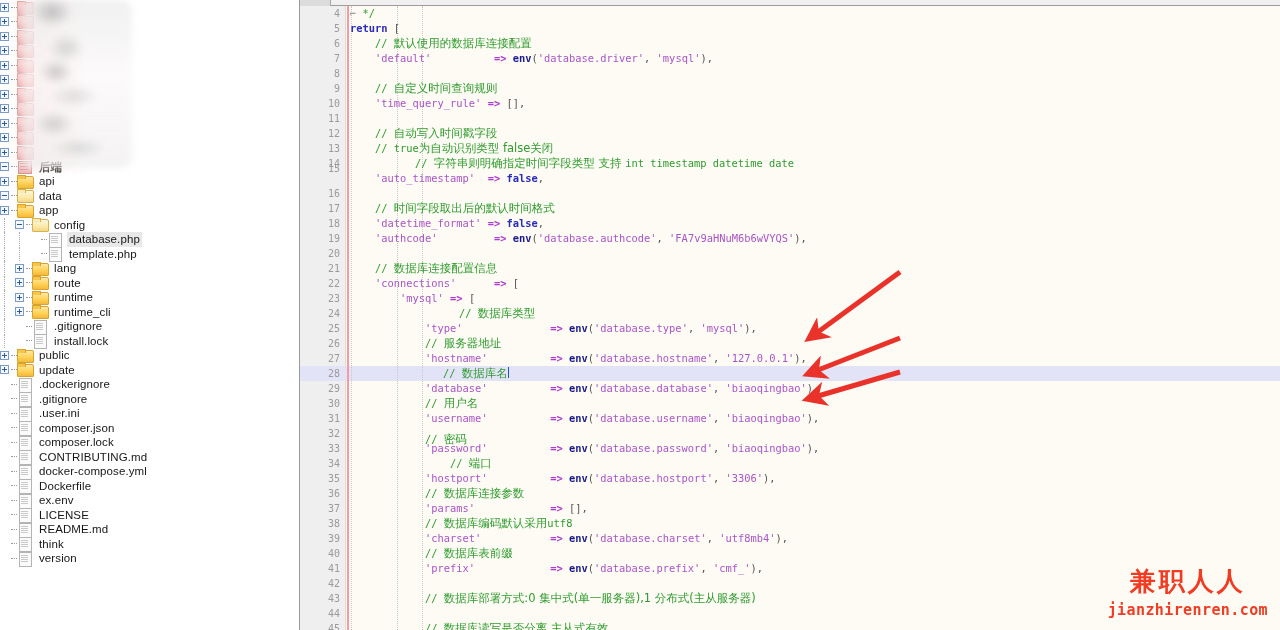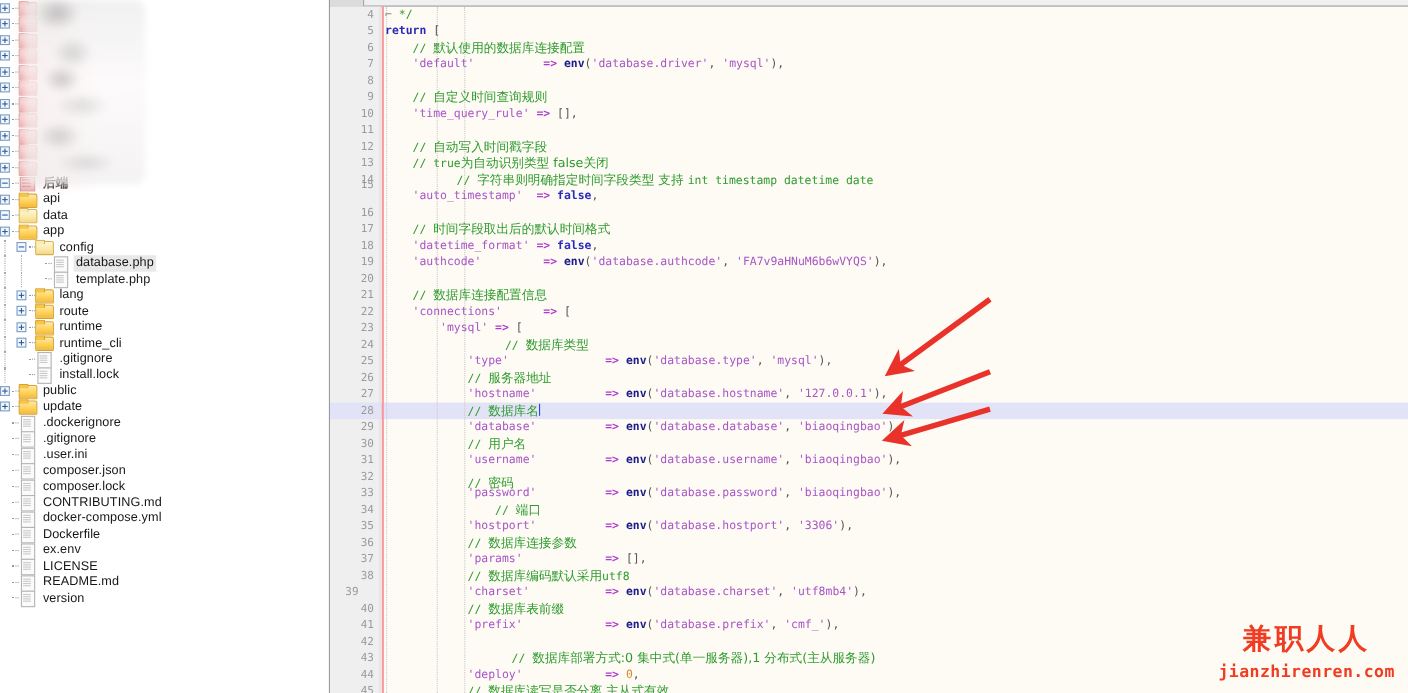--- a/index.html
+++ b/index.html
@@ -568,20 +568,26 @@
           <span class="twig " style="border: none; background: none;"></span>
           <span class="dashlead"></span>
           <span class="ficon file"></span>
           <span class="tlabel">LICENSE</span>
         </div>
         <div class="trow">
           <span class="twig " style="border: none; background: none;"></span>
           <span class="dashlead"></span>
           <span class="ficon file"></span>
           <span class="tlabel">README.md</span>
+        </div>
+        <div class="trow">
+          <span class="twig " style="border: none; background: none;"></span>
+          <span class="dashlead"></span>
+          <span class="ficon file"></span>
+          <span class="tlabel">think</span>
         </div>
         <div class="trow">
           <span class="twig " style="border: none; background: none;"></span>
           <span class="dashlead"></span>
           <span class="ficon file"></span>
           <span class="tlabel">version</span>
         </div>
       </div>
     <div id="redaction-tint"></div>
     <div id="redaction"></div>
@@ -623,21 +629,21 @@
         <div class="lnum" style="top: 375px;">29</div>
         <div class="lnum" style="top: 390px;">30</div>
         <div class="lnum" style="top: 405px;">31</div>
         <div class="lnum" style="top: 420px;">32</div>
         <div class="lnum" style="top: 435px;">33</div>
         <div class="lnum" style="top: 450px;">34</div>
         <div class="lnum" style="top: 465px;">35</div>
         <div class="lnum" style="top: 480px;">36</div>
         <div class="lnum" style="top: 495px;">37</div>
         <div class="lnum" style="top: 510px;">38</div>
-        <div class="lnum" style="top: 525px; text-align: center;">39</div>
+        <div class="lnum" style="top: 525px;">39</div>
         <div class="lnum" style="top: 540px;">40</div>
         <div class="lnum" style="top: 555px;">41</div>
         <div class="lnum" style="top: 570px;">42</div>
         <div class="lnum" style="top: 585px;">43</div>
         <div class="lnum" style="top: 600px;">44</div>
         <div class="lnum" style="top: 615px;">45</div>
       </div>
     <div id="changebar"></div>
     <div id="code-area">
       <div class="iguide" style="left:1px;"></div>
@@ -660,37 +666,36 @@
         <div class="cline" style="position: absolute; left: 0px; top: 210px;"><span class="t-plain">    </span><span class="t-str">'datetime_format'</span><span class="t-plain"> </span><span class="t-op">=&gt;</span><span class="t-plain"> </span><span class="t-key">false</span><span class="t-pun">,</span></div>
         <div class="cline" style="position: absolute; left: 0px; top: 225px;"><span class="t-plain">    </span><span class="t-str">'authcode'</span><span class="t-plain">         </span><span class="t-op">=&gt;</span><span class="t-plain"> </span><span class="t-fn">env</span><span class="t-pun">(</span><span class="t-str">'database.authcode'</span><span class="t-pun">, </span><span class="t-str">'FA7v9aHNuM6b6wVYQS'</span><span class="t-pun">),</span></div>
         <div class="cline" style="position: absolute; left: 0px; top: 240px;"></div>
         <div class="cline" style="position: absolute; left: 0px; top: 255px;"><span class="t-plain">    </span><span class="t-comment">// </span><span class="t-comment-cjk">数据库连接配置信息</span></div>
         <div class="cline" style="position: absolute; left: 0px; top: 270px;"><span class="t-plain">    </span><span class="t-str">'connections'</span><span class="t-plain">      </span><span class="t-op">=&gt;</span><span class="t-plain"> </span><span class="t-pun">[</span></div>
         <div class="cline" style="position: absolute; left: 0px; top: 285px;"><span class="t-plain">        </span><span class="t-str">'mysql'</span><span class="t-plain"> </span><span class="t-op">=&gt;</span><span class="t-plain"> </span><span class="t-pun">[</span></div>
         <div class="cline" style="position: absolute; left: 0px; top: 300px; padding-left: 34px;"><span class="t-plain">            </span><span class="t-comment">// </span><span class="t-comment-cjk">数据库类型</span></div>
         <div class="cline" style="position: absolute; left: 0px; top: 315px;"><span class="t-plain">            </span><span class="t-str">'type'</span><span class="t-plain">              </span><span class="t-op">=&gt;</span><span class="t-plain"> </span><span class="t-fn">env</span><span class="t-pun">(</span><span class="t-str">'database.type'</span><span class="t-pun">, </span><span class="t-str">'mysql'</span><span class="t-pun">),</span></div>
         <div class="cline" style="position: absolute; left: 0px; top: 330px;"><span class="t-plain">            </span><span class="t-comment">// </span><span class="t-comment-cjk">服务器地址</span></div>
         <div class="cline" style="position: absolute; left: 0px; top: 345px;"><span class="t-plain">            </span><span class="t-str">'hostname'</span><span class="t-plain">          </span><span class="t-op">=&gt;</span><span class="t-plain"> </span><span class="t-fn">env</span><span class="t-pun">(</span><span class="t-str">'database.hostname'</span><span class="t-pun">, </span><span class="t-str">'127.0.0.1'</span><span class="t-pun">),</span></div>
-        <div class="cline" style="position: absolute; left: 0px; top: 360px;"><span class="t-plain">            </span><span class="t-comment">// </span><span class="t-comment-cjk">数据库名</span><span class="caret"></span></div>
+        <div class="cline" style="position: absolute; left: 18px; top: 360px;"><span class="t-plain">            </span><span class="t-comment">// </span><span class="t-comment-cjk">数据库名</span><span class="caret"></span></div>
         <div class="cline" style="position: absolute; left: 0px; top: 375px;"><span class="t-plain">            </span><span class="t-str">'database'</span><span class="t-plain">          </span><span class="t-op">=&gt;</span><span class="t-plain"> </span><span class="t-fn">env</span><span class="t-pun">(</span><span class="t-str">'database.database'</span><span class="t-pun">, </span><span class="t-str">'biaoqingbao'</span><span class="t-pun">),</span></div>
         <div class="cline" style="position: absolute; left: 0px; top: 390px;"><span class="t-plain">            </span><span class="t-comment">// </span><span class="t-comment-cjk">用户名</span></div>
         <div class="cline" style="position: absolute; left: 0px; top: 405px;"><span class="t-plain">            </span><span class="t-str">'username'</span><span class="t-plain">          </span><span class="t-op">=&gt;</span><span class="t-plain"> </span><span class="t-fn">env</span><span class="t-pun">(</span><span class="t-str">'database.username'</span><span class="t-pun">, </span><span class="t-str">'biaoqingbao'</span><span class="t-pun">),</span></div>
         <div class="cline" style="position: absolute; left: 0px; top: 426px; text-align: right;"><span class="t-plain">            </span><span class="t-comment">// </span><span class="t-comment-cjk">密码</span></div>
         <div class="cline" style="position: absolute; left: 0px; top: 435px;"><span class="t-plain">            </span><span class="t-str">'password'</span><span class="t-plain">          </span><span class="t-op">=&gt;</span><span class="t-plain"> </span><span class="t-fn">env</span><span class="t-pun">(</span><span class="t-str">'database.password'</span><span class="t-pun">, </span><span class="t-str">'biaoqingbao'</span><span class="t-pun">),</span></div>
         <div class="cline" style="position: absolute; left: 0px; top: 450px; padding-left: 25px;"><span class="t-plain">            </span><span class="t-comment">// </span><span class="t-comment-cjk">端口</span></div>
         <div class="cline" style="position: absolute; left: 0px; top: 465px;"><span class="t-plain">            </span><span class="t-str">'hostport'</span><span class="t-plain">          </span><span class="t-op">=&gt;</span><span class="t-plain"> </span><span class="t-fn">env</span><span class="t-pun">(</span><span class="t-str">'database.hostport'</span><span class="t-pun">, </span><span class="t-str">'3306'</span><span class="t-pun">),</span></div>
         <div class="cline" style="position: absolute; left: 0px; top: 480px;"><span class="t-plain">            </span><span class="t-comment">// </span><span class="t-comment-cjk">数据库连接参数</span></div>
         <div class="cline" style="position: absolute; left: 0px; top: 495px;"><span class="t-plain">            </span><span class="t-str">'params'</span><span class="t-plain">            </span><span class="t-op">=&gt;</span><span class="t-plain"> </span><span class="t-pun">[],</span></div>
         <div class="cline" style="position: absolute; left: 0px; top: 510px;"><span class="t-plain">            </span><span class="t-comment">// </span><span class="t-comment-cjk">数据库编码默认采用</span><span class="t-comment">utf8</span></div>
         <div class="cline" style="position: absolute; left: 0px; top: 525px;"><span class="t-plain">            </span><span class="t-str">'charset'</span><span class="t-plain">           </span><span class="t-op">=&gt;</span><span class="t-plain"> </span><span class="t-fn">env</span><span class="t-pun">(</span><span class="t-str">'database.charset'</span><span class="t-pun">, </span><span class="t-str">'utf8mb4'</span><span class="t-pun">),</span></div>
         <div class="cline" style="position: absolute; left: 0px; top: 540px;"><span class="t-plain">            </span><span class="t-comment">// </span><span class="t-comment-cjk">数据库表前缀</span></div>
         <div class="cline" style="position: absolute; left: 0px; top: 555px;"><span class="t-plain">            </span><span class="t-str">'prefix'</span><span class="t-plain">            </span><span class="t-op">=&gt;</span><span class="t-plain"> </span><span class="t-fn">env</span><span class="t-pun">(</span><span class="t-str">'database.prefix'</span><span class="t-pun">, </span><span class="t-str">'cmf_'</span><span class="t-pun">),</span></div>
         <div class="cline" style="position: absolute; left: 0px; top: 570px;"></div>
-        <div class="cline" style="position: absolute; left: 0px; top: 585px; padding-left: 40px;"><span class="t-plain">            </span><span class="t-comment">// </span><span class="t-comment-cjk">数据库部署方式:0 集中式(单一服务器),1 分布式(主从服务器)</span></div>
-        <div class="cline" style="position: absolute; left: 0px; top: 600px;"><span class="t-plain">            </span><span class="t-str">'deploy'</span><span class="t-plain">            </span><span class="t-op">=&gt;</span><span class="t-plain"> </span><span class="t-num">0</span><span class="t-pun">,</span></div>
+        <div class="cline" style="position: absolute; left: 0px; top: 585px;"><span class="t-plain">            </span><span class="t-comment">// </span><span class="t-comment-cjk">数据库部署方式:0 集中式(单一服务器),1 分布式(主从服务器)</span></div>
         <div class="cline" style="position: absolute; left: 0px; top: 615px;"><span class="t-plain">            </span><span class="t-comment">// </span><span class="t-comment-cjk">数据库读写是否分离 主从式有效</span></div>
       </div>
   </div>
 
   <svg id="arrows" viewBox="0 0 1280 630">
     <defs>
       <marker id="ah" markerWidth="5" markerHeight="5" refX="1.6" refY="2.5" orient="auto" markerUnits="strokeWidth">
         <path d="M0,0 L5,2.5 L0,5 L1.4,2.5 z" fill="#e8322a"></path>
       </marker>
     </defs>

